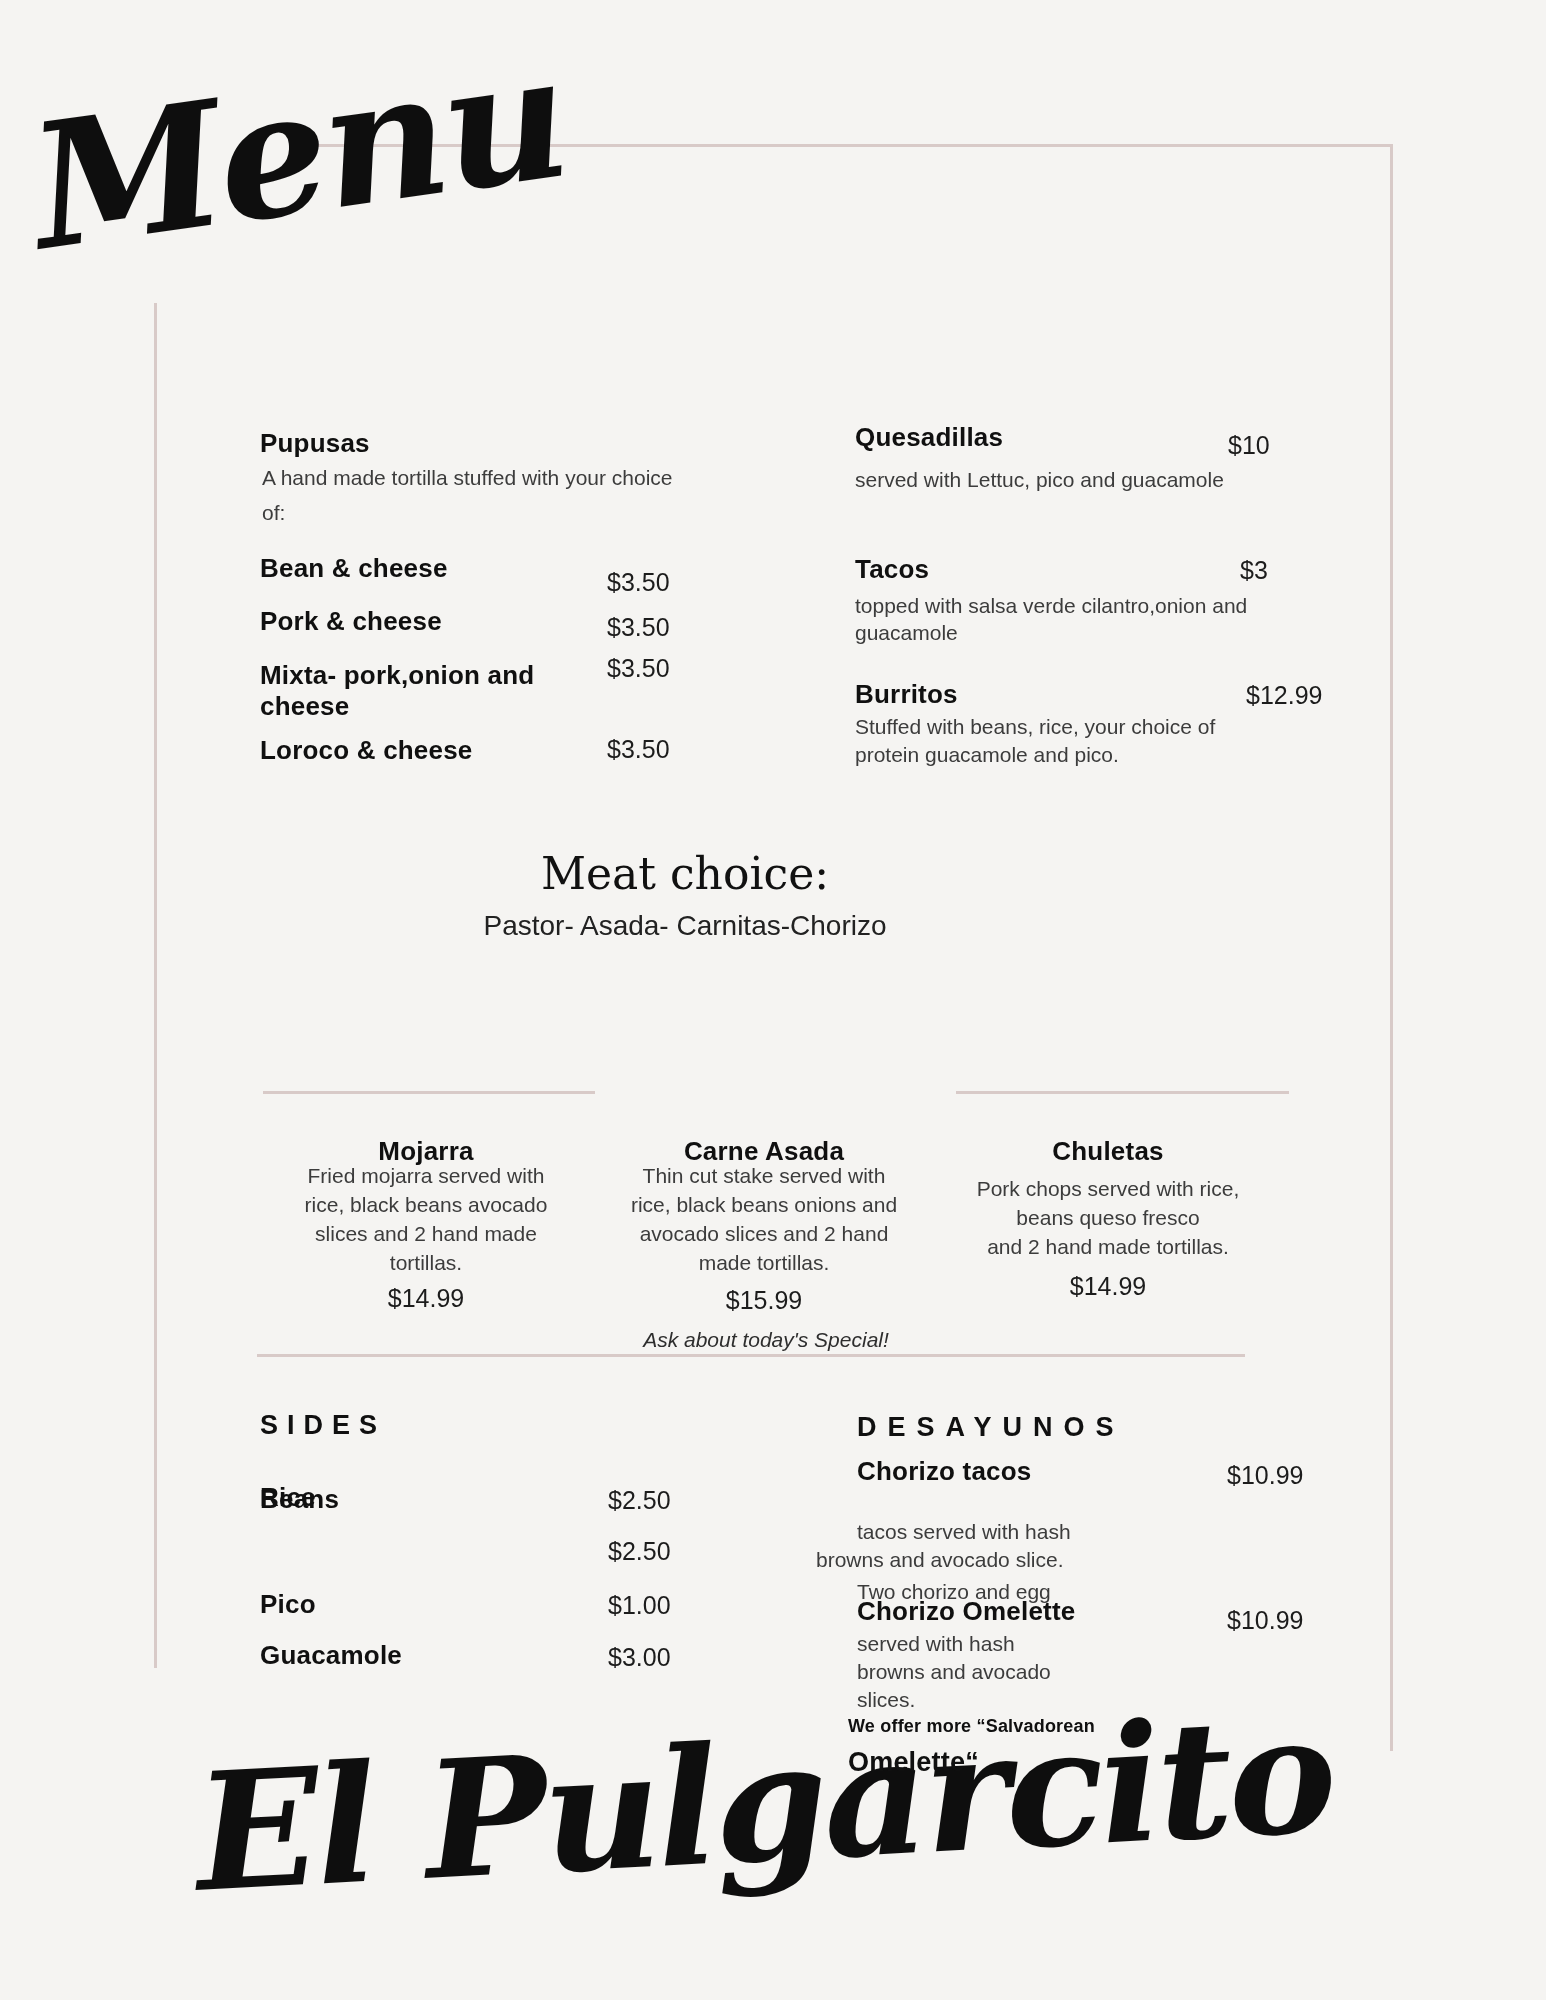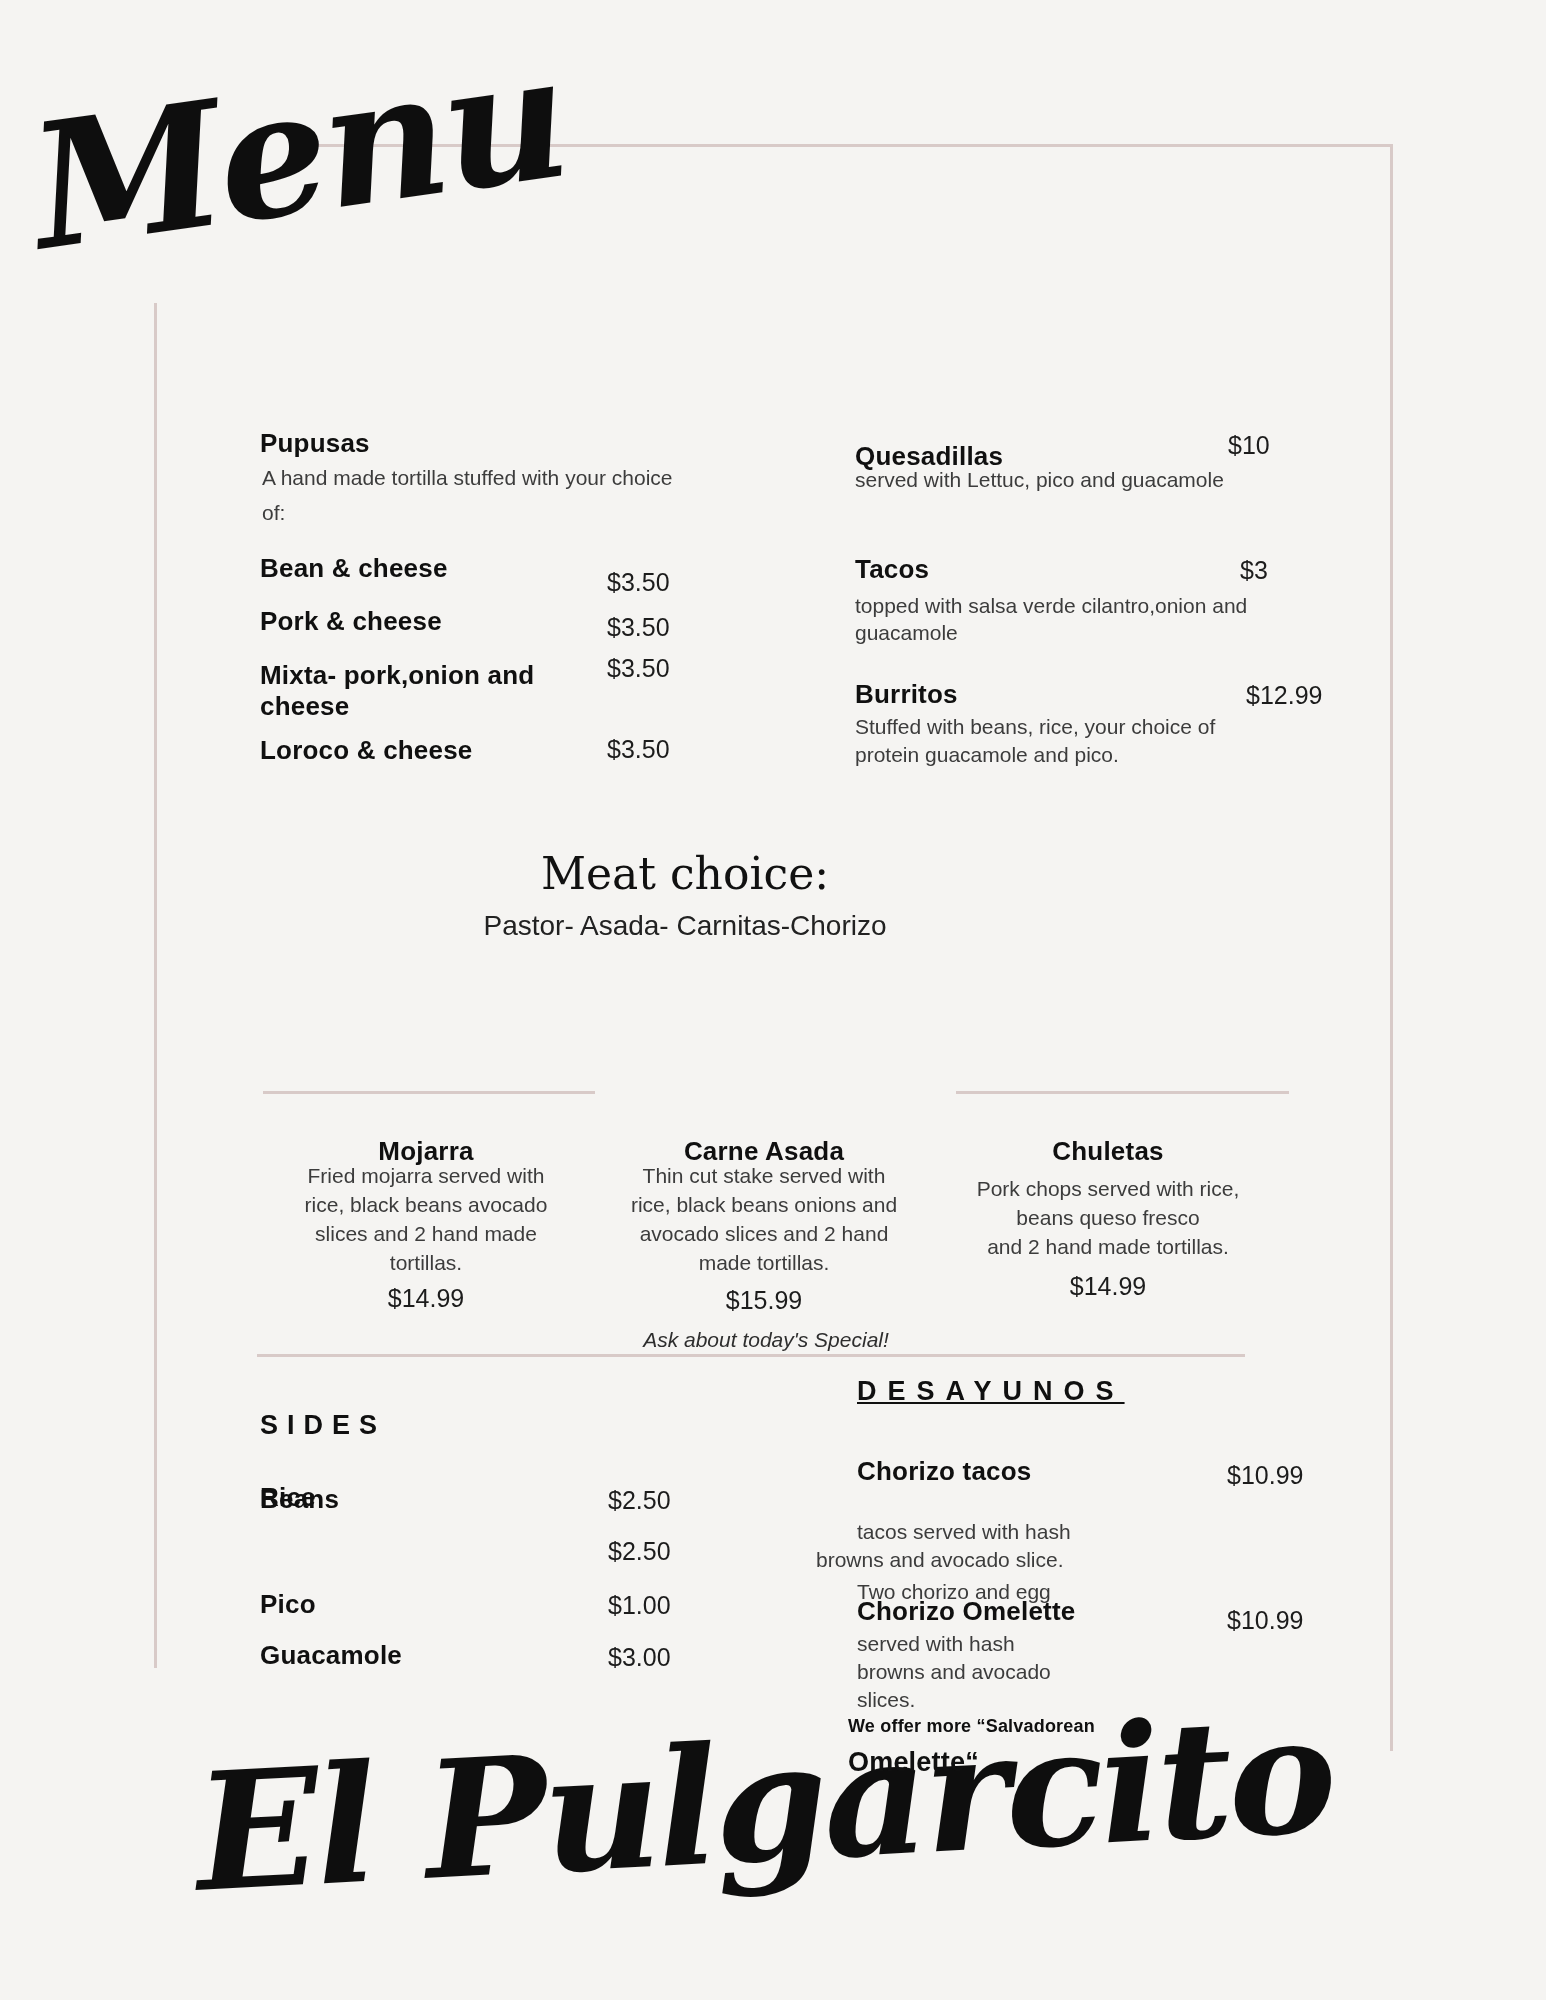--- a/index.html
+++ b/index.html
@@ -57,21 +57,21 @@
   <div class="abs t" style="left:260px;top:606px;">Pork &amp; cheese</div>
   <div class="abs p" style="left:607px;top:613px;">$3.50</div>
 
   <div class="abs t" style="left:260px;top:660px;">Mixta- pork,onion and</div>
   <div class="abs t" style="left:260px;top:691px;">cheese</div>
   <div class="abs p" style="left:607px;top:654px;">$3.50</div>
 
   <div class="abs t" style="left:260px;top:735px;">Loroco &amp; cheese</div>
   <div class="abs p" style="left:607px;top:735px;">$3.50</div>
 
-  <div class="abs t" style="left:855px;top:441px;">Quesadillas</div>
+  <div class="abs t" style="left:855px;top:422px;">Quesadillas</div>
   <div class="abs p" style="left:1228px;top:431px;">$10</div>
   <div class="abs d" style="left:855px;top:468px;">served with Lettuc, pico and guacamole</div>
 
   <div class="abs t" style="left:855px;top:554px;">Tacos</div>
   <div class="abs p" style="left:1240px;top:556px;">$3</div>
   <div class="abs d" style="left:855px;top:594px;">topped with salsa verde cilantro,onion and</div>
   <div class="abs d" style="left:855px;top:621px;">guacamole</div>
 
   <div class="abs t" style="left:855px;top:679px;">Burritos</div>
   <div class="abs p" style="left:1230px;top:681px;margin-left:16px;">$12.99</div>
@@ -115,21 +115,21 @@
 
   <div class="abs t" style="left:260px;top:1461px;margin-top:21px;">Rice</div>
   <div class="abs p" style="left:608px;top:1537px;">$2.50</div>
 
   <div class="abs t" style="left:260px;top:1589px;">Pico</div>
   <div class="abs p" style="left:608px;top:1591px;">$1.00</div>
 
   <div class="abs t" style="left:260px;top:1640px;">Guacamole</div>
   <div class="abs p" style="left:608px;top:1643px;">$3.00</div>
 
-  <div class="abs h" style="left:857px;top:1376px;letter-spacing:11px;text-decoration:underline;">DESAYUNOS</div>
+  <div class="abs h" style="left:857px;top:1412px;letter-spacing:11px;">DESAYUNOS</div>
 
   <div class="abs t" style="left:857px;top:1456px;">Chorizo tacos</div>
   <div class="abs p" style="left:1227px;top:1461px;">$10.99</div>
   <div class="abs d" style="left:857px;top:1580px;">Two chorizo and egg</div>
   <div class="abs d" style="left:857px;top:1520px;">tacos served with hash</div>
   <div class="abs d" style="left:816px;top:1548px;">browns and avocado slice.</div>
 
   <div class="abs t" style="left:857px;top:1596px;">Chorizo Omelette</div>
   <div class="abs p" style="left:1227px;top:1606px;">$10.99</div>
   <div class="abs d" style="left:857px;top:1632px;">served with hash</div>

